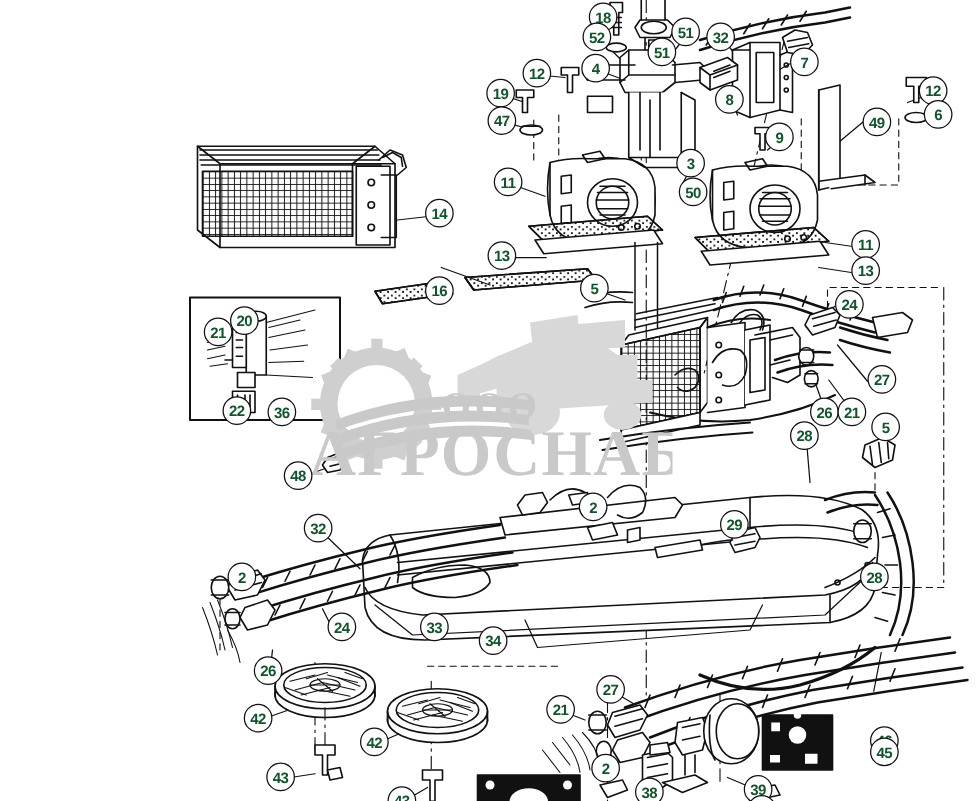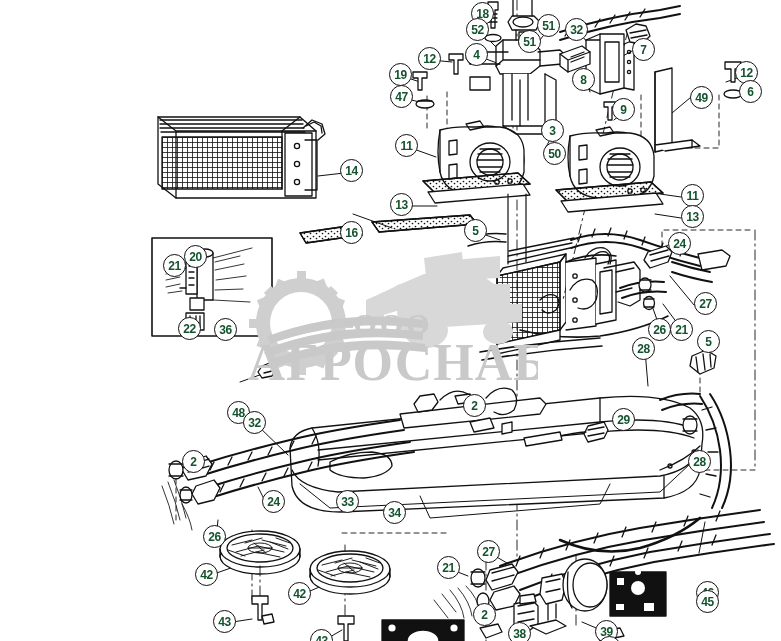--- a/index.html
+++ b/index.html
@@ -562,23 +562,23 @@
       <div class="callout sm" style="left: 668px; top: 232px;">24</div>
       <div class="callout sm" style="left: 184px; top: 245px;">20</div>
       <div class="callout sm" style="left: 163px; top: 254px;">21</div>
       <div class="callout sm" style="left: 694px; top: 292px;">27</div>
       <div class="callout sm" style="left: 648px; top: 318px;">26</div>
       <div class="callout sm" style="left: 670px; top: 318px;">21</div>
       <div class="callout sm" style="left: 178px; top: 317px;">22</div>
       <div class="callout sm" style="left: 214px; top: 318px;">36</div>
       <div class="callout sm" style="left: 697px; top: 330px;">5</div>
       <div class="callout sm" style="left: 632px; top: 337px;">28</div>
-      <div class="callout sm" style="left: 227px; top: 369px; margin-top: 32px;">48</div>
+      <div class="callout sm" style="left: 227px; top: 369px;">48</div>
       <div class="callout sm" style="left: 463px; top: 394px;">2</div>
-      <div class="callout sm" style="left: 612px; top: 408px;">29</div>
+      <div class="callout sm" style="left: 576px; top: 408px;">29</div>
       <div class="callout sm" style="left: 243px; top: 411px;">32</div>
       <div class="callout sm" style="left: 688px; top: 450px;">28</div>
       <div class="callout sm" style="left: 182px; top: 450px;">2</div>
       <div class="callout sm" style="left: 262px; top: 490px;">24</div>
       <div class="callout sm" style="left: 336px; top: 490px;">33</div>
       <div class="callout sm" style="left: 383px; top: 501px;">34</div>
       <div class="callout sm" style="left: 203px; top: 525px;">26</div>
       <div class="callout sm" style="left: 696px; top: 564px; margin-top: 17px;">46</div>
       <div class="callout sm" style="left: 195px; top: 563px;">42</div>
       <div class="callout sm" style="left: 288px; top: 582px;">42</div>

